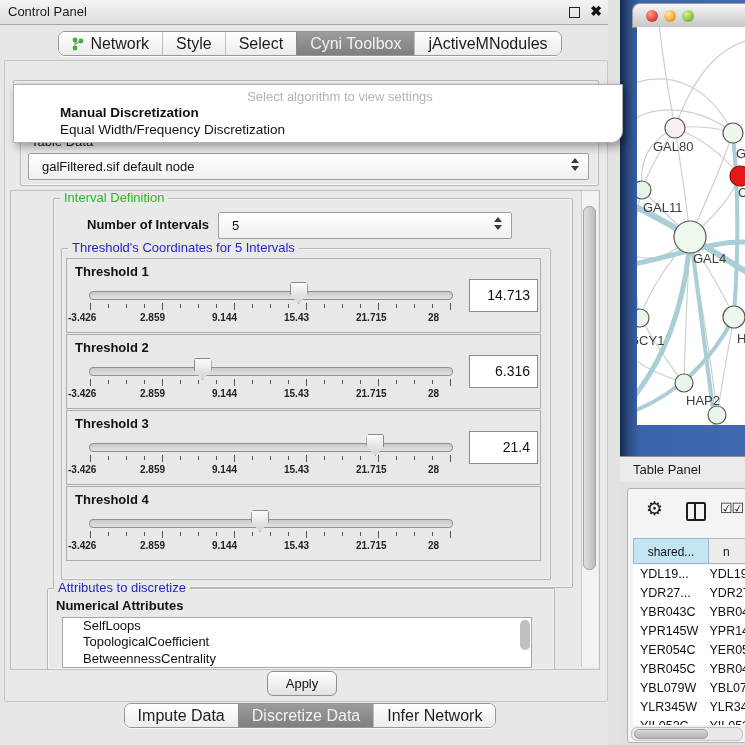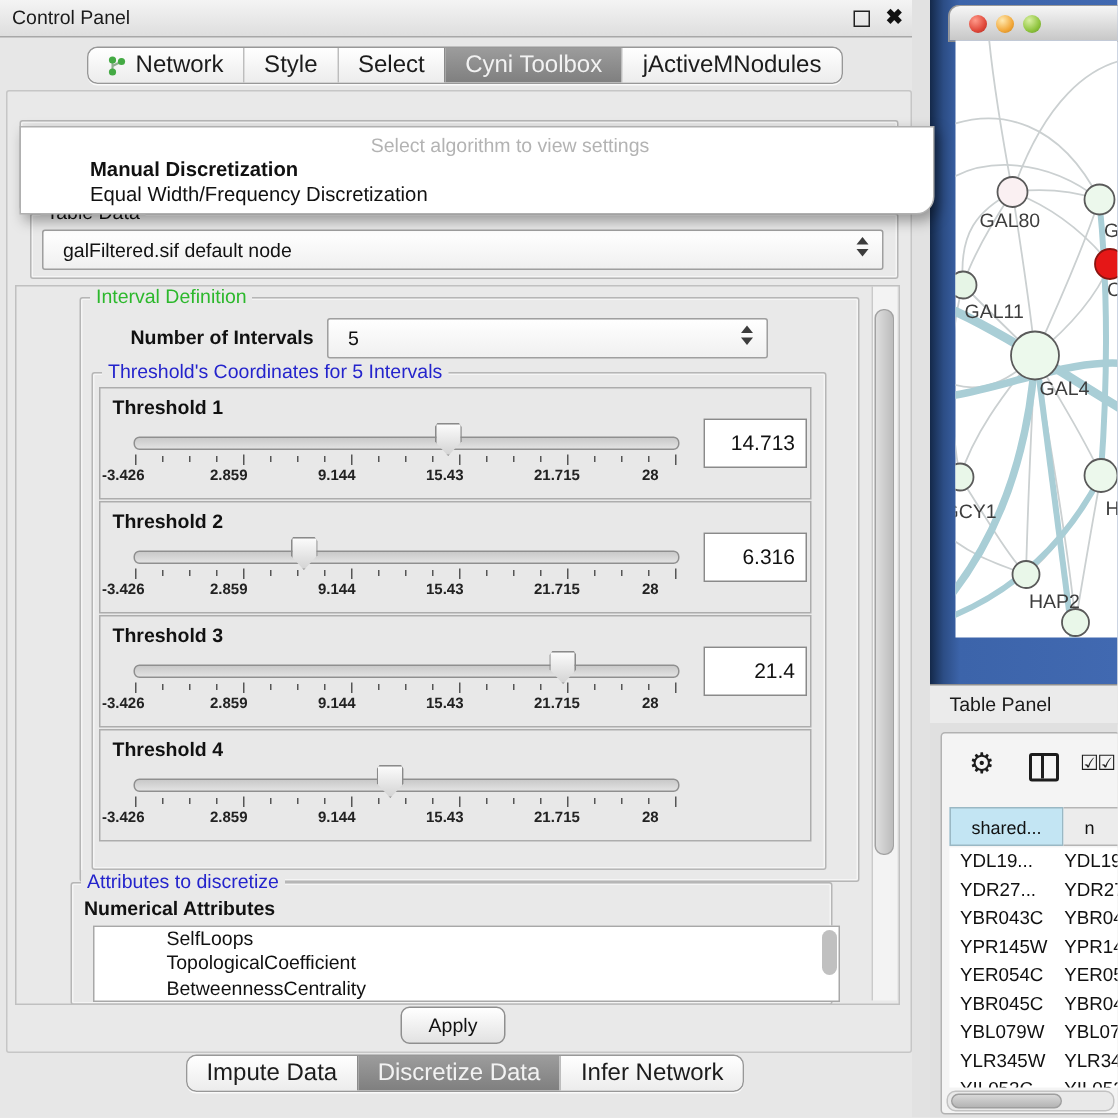--- a/index.html
+++ b/index.html
@@ -77,21 +77,21 @@
   .tick{position:absolute;width:1px;background:#555;}
   .tick.minor{top:45px;height:4px;}
   .tick.major{top:44px;height:7px;}
   .t-lab{position:absolute;top:53px;width:44px;text-align:left;
     font-size:10px;font-weight:bold;color:#222;}
   .t-value{position:absolute;left:402px;top:20px;width:60px;height:31px;background:#fff;
     border:1px solid #8a8a8a;font-size:14px;line-height:31px;text-align:right;padding-right:7px;}
 
   
   .attr-list{position:absolute;left:62px;top:617px;width:468px;height:49px;background:#fff;
-    border:1px solid #a8a8a8;overflow:hidden;padding-left:28px;}
+    border:1px solid #a8a8a8;overflow:hidden;}
   .attr-item{font-size:13px;padding-left:20px;line-height:16.4px;color:#111;}
   .attr-scroll{position:absolute;right:1px;top:2px;width:10px;height:30px;border-radius:5px;
     background:#c0c0c0;}
 
   .apply-btn{position:absolute;left:267px;top:671px;width:68px;height:23px;border-radius:6px;
     background:linear-gradient(#ffffff,#e2e2e2);border:1px solid #8f8f8f;
     font-size:13px;text-align:center;line-height:23px;}
 
   .divider{position:absolute;left:608px;top:0;width:12px;height:745px;background:#e2e2e2;}
 

